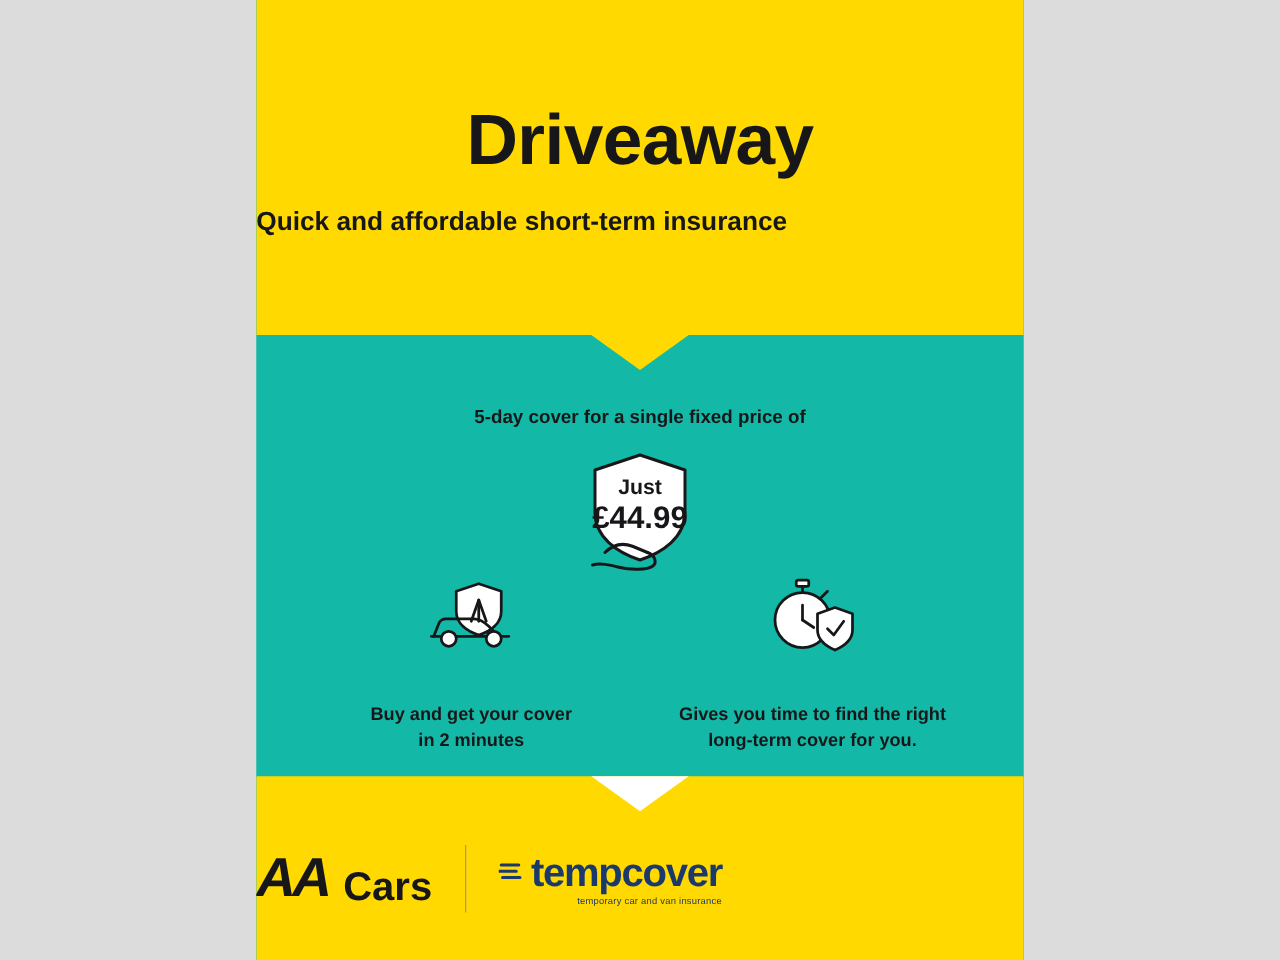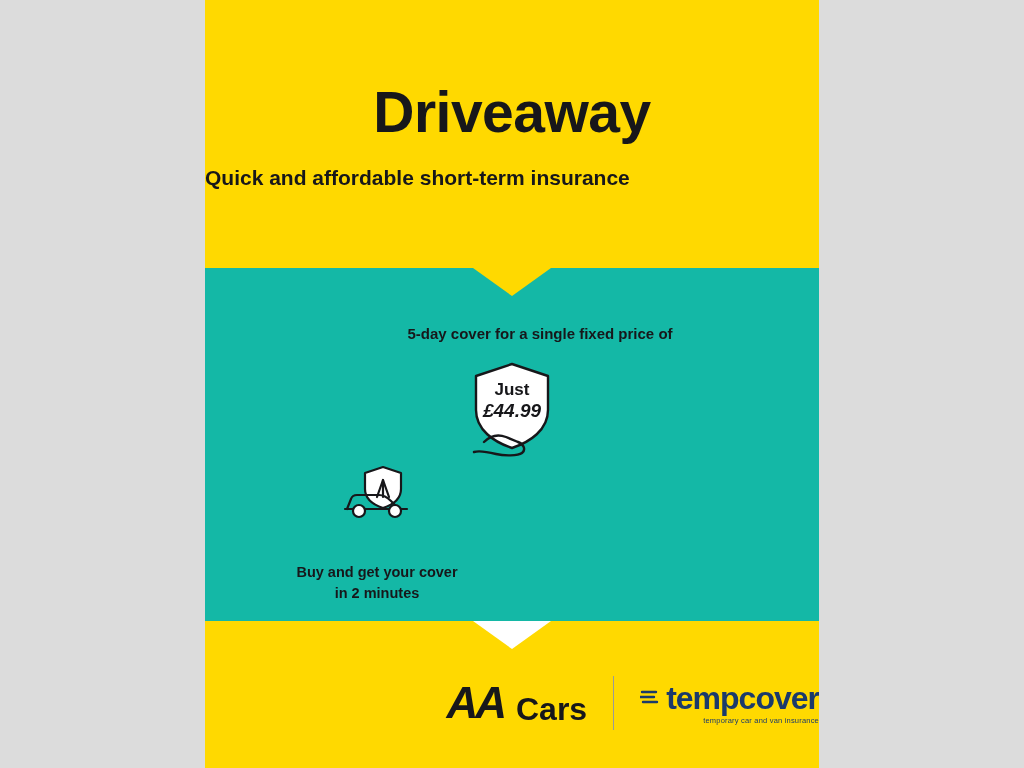--- a/index.html
+++ b/index.html
@@ -76,21 +76,20 @@
   
   .price-line {
     position: absolute;
     left: 0;
     top: 325px;
     width: 614px;
     text-align: center;
     font-size: 15px;
     font-weight: bold;
     color: #17171a;
-    padding-left: 28px;
   }
 
   .shield-wrap {
     position: absolute;
     left: 255px;
     top: 358px;
     width: 104px;
     height: 110px;
   }
   .shield-text {
@@ -98,21 +97,21 @@
     left: 0;
     top: 22px;
     width: 104px;
     text-align: center;
     font-size: 17px;
     font-weight: bold;
     color: #17171a;
     line-height: 1.15;
     pointer-events: none;
   }
-  .shield-text .amount { font-size: 19px; font-style: italic; }
+  .shield-text .amount { font-size: 25px; }
 
   .feature {
     position: absolute;
     width: 250px;
     text-align: center;
   }
   .feature.left  { left: 47px;  top: 462px; }
   .feature.right { left: 320px; top: 462px; }
   .feature .icon {
     height: 62px;
@@ -149,21 +148,21 @@
   }
 
   .logos {
     position: absolute;
     left: 0;
     top: 668px;
     width: 614px;
     height: 70px;
     display: flex;
     align-items: center;
-    justify-content: flex-end;
+    justify-content: flex-start;
   }
   .aa-mark {
     font-size: 44px;
     font-weight: bold;
     font-style: italic;
     color: #17171a;
     letter-spacing: -3px;
     line-height: 1;
   }
   .aa-cars {
@@ -239,20 +238,38 @@
         <circle cx="20" cy="48" r="6" fill="#ffffff" stroke="#17171a" stroke-width="2.2"></circle>
         <circle cx="56" cy="48" r="6" fill="#ffffff" stroke="#17171a" stroke-width="2.2"></circle>
       </svg>
     </div>
     <div class="caption">
       <div>Buy and get your cover</div>
       <div>in 2 minutes</div>
     </div>
   </div>
 
+  <div class="feature right">
+    <div class="icon">
+      <svg width="76" height="62" viewBox="0 0 76 62">
+        <circle cx="30" cy="34" r="22" fill="#ffffff" stroke="#17171a" stroke-width="2.2"></circle>
+        <path d="M30 12 L30 6" stroke="#17171a" stroke-width="2.2" stroke-linecap="round"></path>
+        <rect x="25" y="2" width="10" height="5" rx="1.5" fill="#ffffff" stroke="#17171a" stroke-width="2.2"></rect>
+        <path d="M45 16 L50 11" stroke="#17171a" stroke-width="2.2" stroke-linecap="round"></path>
+        <path d="M30 34 L30 22" stroke="#17171a" stroke-width="2.2" stroke-linecap="round"></path>
+        <path d="M30 34 L39 40" stroke="#17171a" stroke-width="2.2" stroke-linecap="round"></path>
+        <path d="M56 24 L70 29 L70 42 C70 50 63 55 56 58 C49 55 42 50 42 42 L42 29 Z" fill="#ffffff" stroke="#17171a" stroke-width="2.2" stroke-linejoin="round"></path>
+        <path d="M50 41 L55 46 L63 35" fill="none" stroke="#17171a" stroke-width="2.2" stroke-linecap="round" stroke-linejoin="round"></path>
+      </svg>
+    </div>
+    <div class="caption">
+      <div>Gives you time to find the right</div>
+      <div>long-term cover for you.</div>
+    </div>
+  </div>
 
   <div class="band-bottom"></div>
   <div class="notch-bottom"></div>
 
   <div class="logos">
     <div class="aa-mark">AA</div>
     <div class="aa-cars">Cars</div>
     <div class="divider"></div>
     <div class="tempcover">
       <div class="tc-row">

